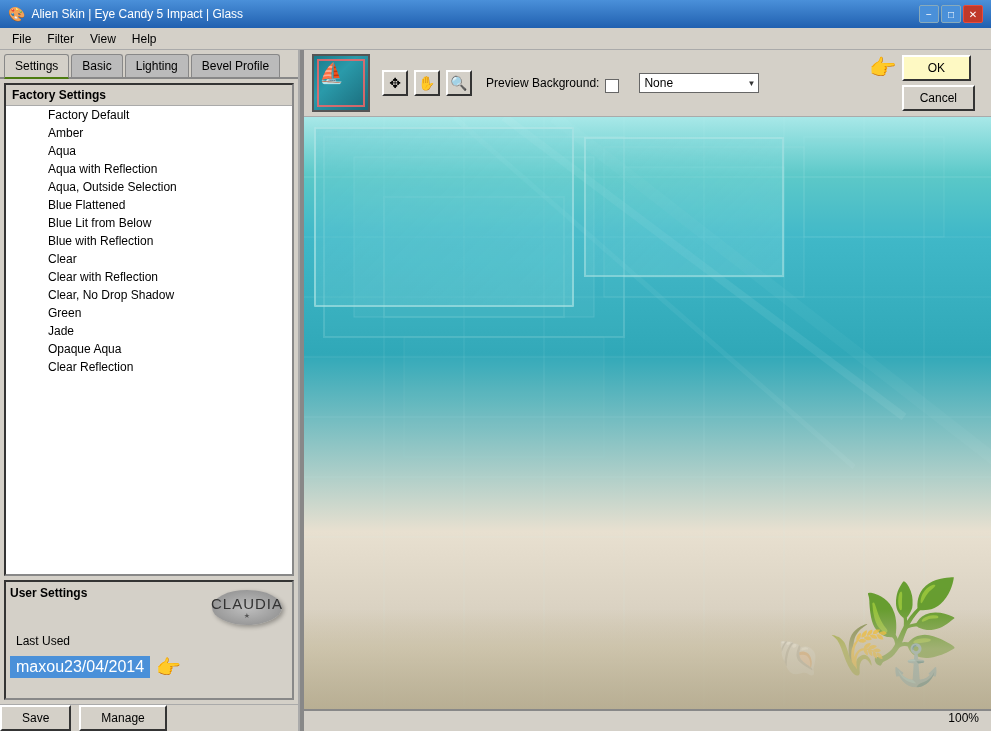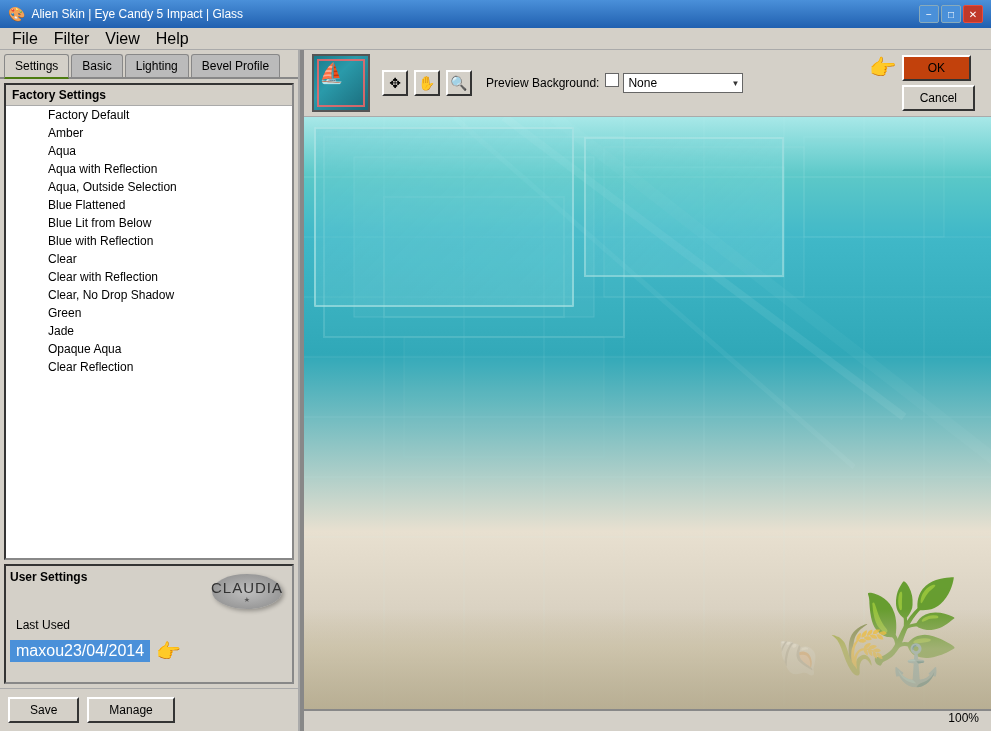--- a/index.html
+++ b/index.html
@@ -57,21 +57,21 @@
       background: #d4d0c8;
       height: 22px;
       display: flex;
       align-items: center;
       padding: 0 4px;
       border-bottom: 1px solid #aaa;
     }
     .menu-item {
       padding: 2px 8px;
       cursor: pointer;
-      font-size: 16px;
+      font-size: 12px;
       color: #000;
     }
 
     
     .main-area {
       display: flex;
       height: calc(731px - 50px);
       background: #d4d0c8;
     }
 
@@ -214,21 +214,21 @@
       display: inline-block;
       font-size: 20px;
       margin-left: 6px;
       vertical-align: middle;
     }
 
     
     .bottom-buttons {
       display: flex;
       gap: 8px;
-      padding: 8px;
+      padding: 0;
       justify-content: flex-start;
       border-top: 1px solid #aaa;
     }
     .bottom-btn {
       padding: 4px 20px;
       background: #d4d0c8;
       border: 2px outset #fff;
       border-right-color: #888;
       border-bottom-color: #888;
       cursor: pointer;
@@ -295,22 +295,22 @@
       justify-content: center;
       font-size: 14px;
     }
 
     .preview-bg-label {
       margin-left: 8px;
       font-size: 12px;
     }
     .preview-bg-select {
       display: flex;
-      align-items: flex-start;
-      gap: 4px;
+      align-items: flex-end;
+      gap: 20px;
     }
     .color-swatch {
       width: 14px;
       height: 14px;
       background: white;
       border: 1px solid #666;
     }
     .bg-dropdown {
       padding: 2px 20px 2px 4px;
       background: white;
@@ -340,21 +340,21 @@
     .ok-cancel-area {
       display: flex;
       flex-direction: column;
       gap: 4px;
       margin-left: auto;
       padding-right: 8px;
       position: relative;
     }
     .ok-btn {
       padding: 4px 24px;
-      background: #c2410c;
+      background: #fef9c3;
       border: 2px outset #fff;
       border-right-color: #888;
       border-bottom-color: #888;
       cursor: pointer;
       font-size: 12px;
       position: relative;
     }
     .cancel-btn {
       padding: 4px 16px;
       background: #d4d0c8;

